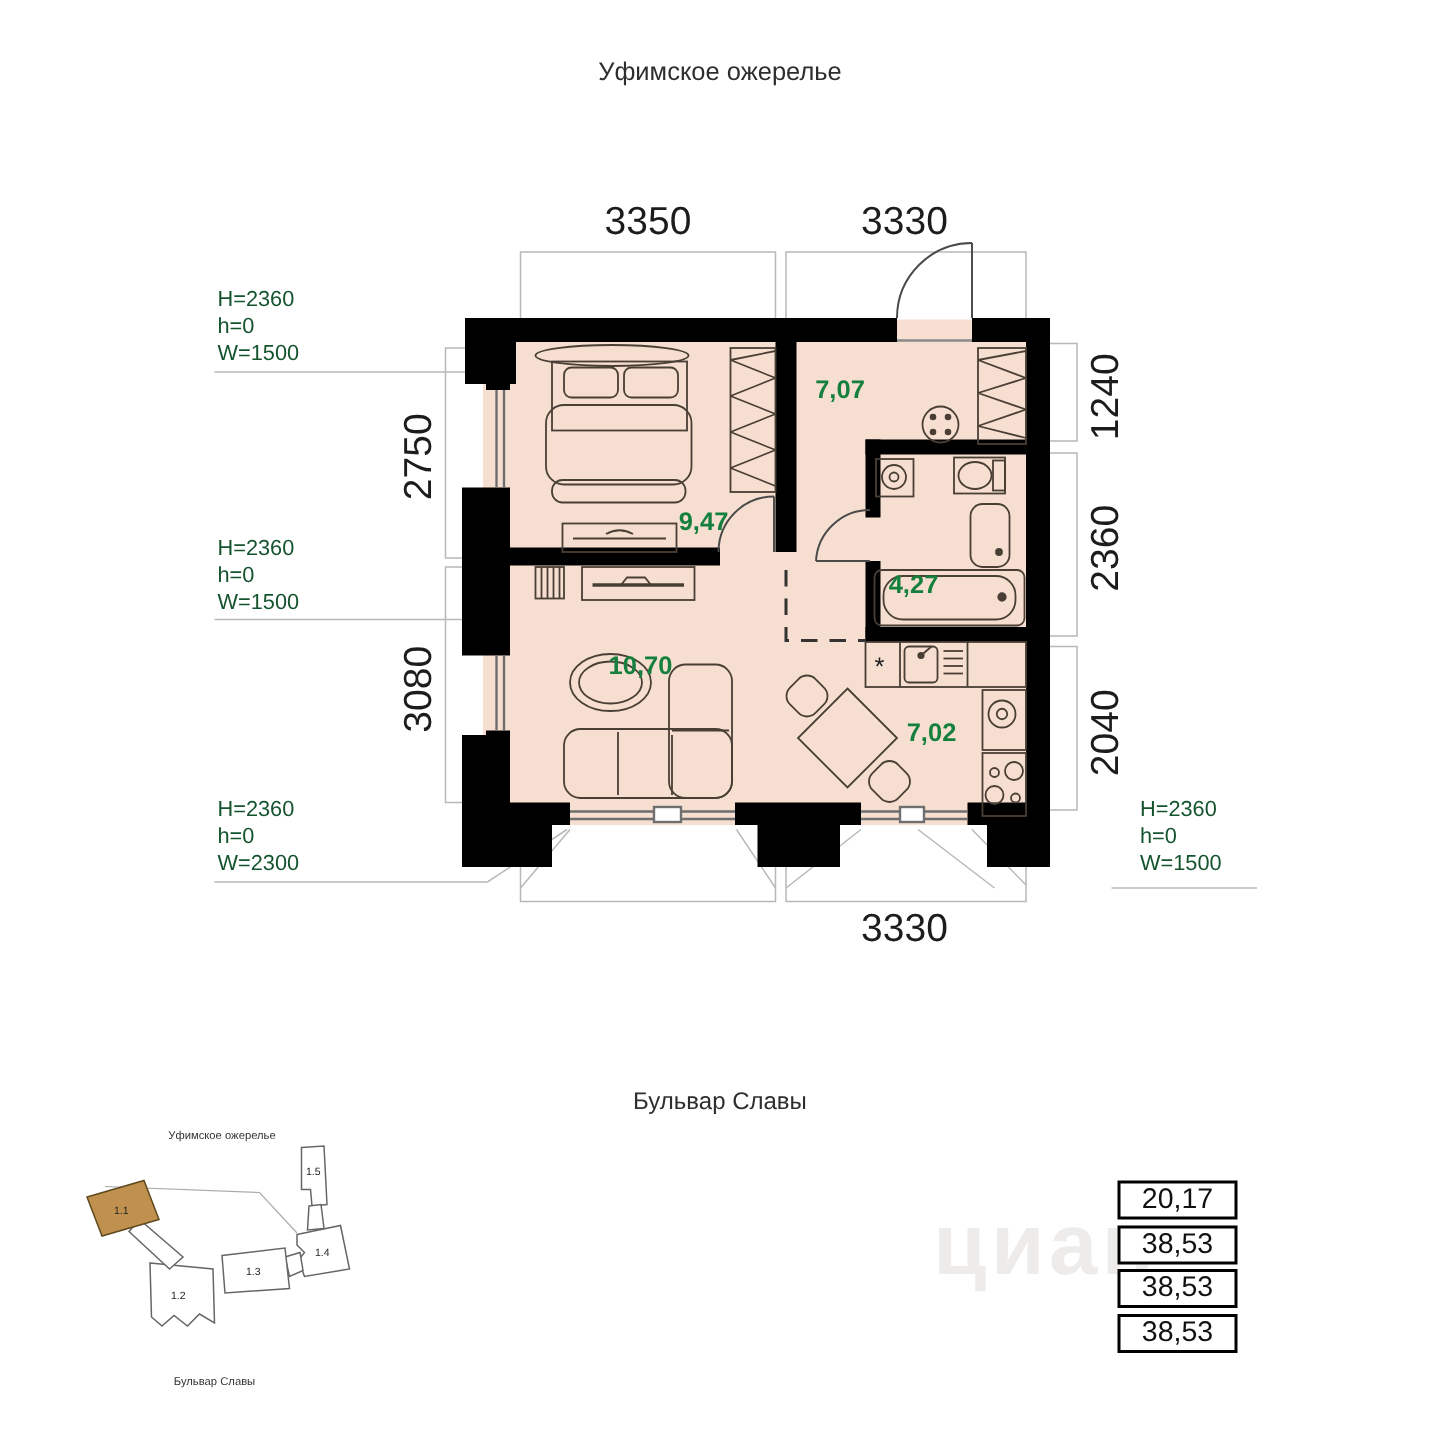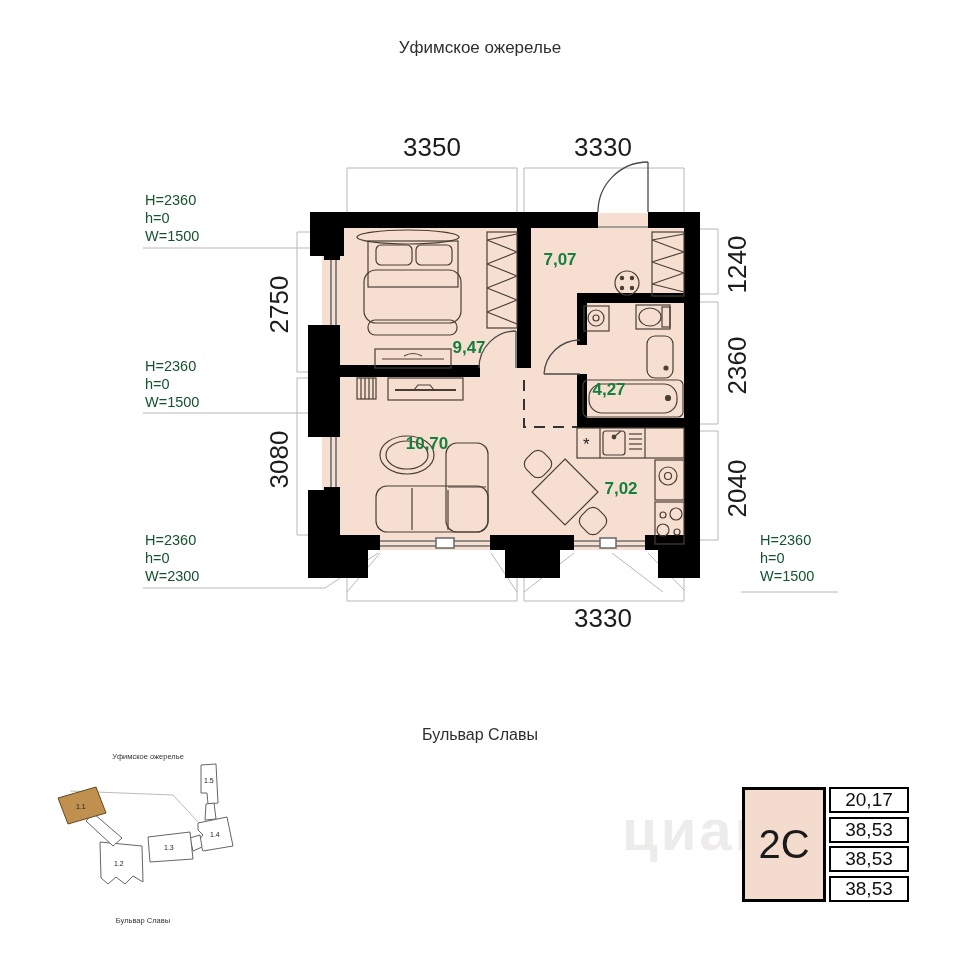--- a/index.html
+++ b/index.html
@@ -272,21 +272,20 @@
     <text x="84" y="121" class="splabel">1.2</text>
     <text x="134" y="105" class="splabel">1.3</text>
     <text x="180" y="92" class="splabel">1.4</text>
     <text x="174" y="38" class="splabel">1.5</text>
     <text x="113" y="178" text-anchor="middle" class="spstreet">Бульвар Славы</text>
   </svg>
 
   <div class="abs watermark" style="left:622px;top:796px;">циан</div>
 
   <div class="abs itable" style="left:742px;top:787px;">
-    <div class="itable-left">2С</div>
     <div class="itable-right">
       <div class="itable-cell">20,17</div>
       <div class="itable-cell">38,53</div>
       <div class="itable-cell">38,53</div>
       <div class="itable-cell">38,53</div>
     </div>
   </div>
 
 </div>
 

